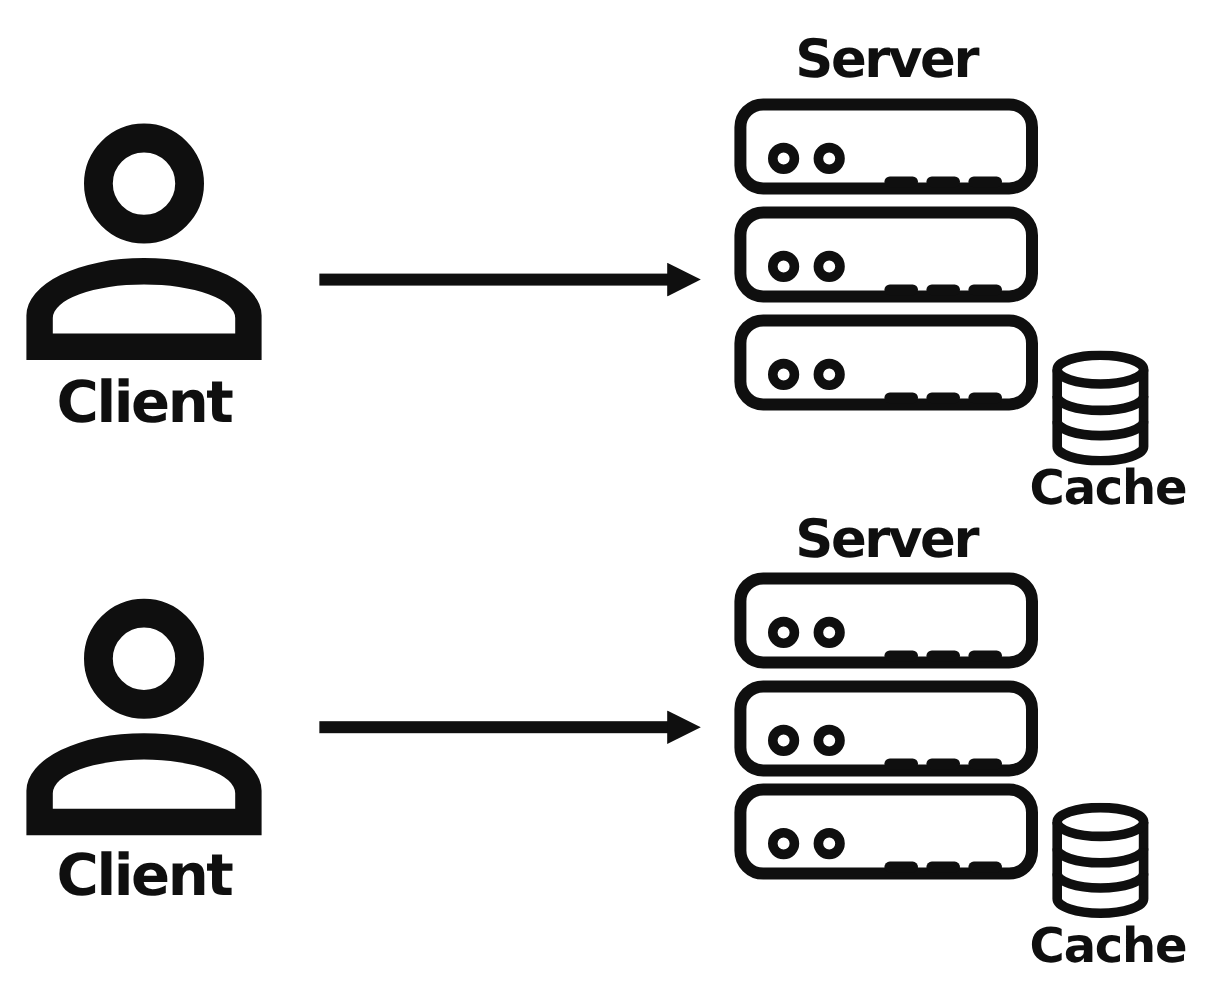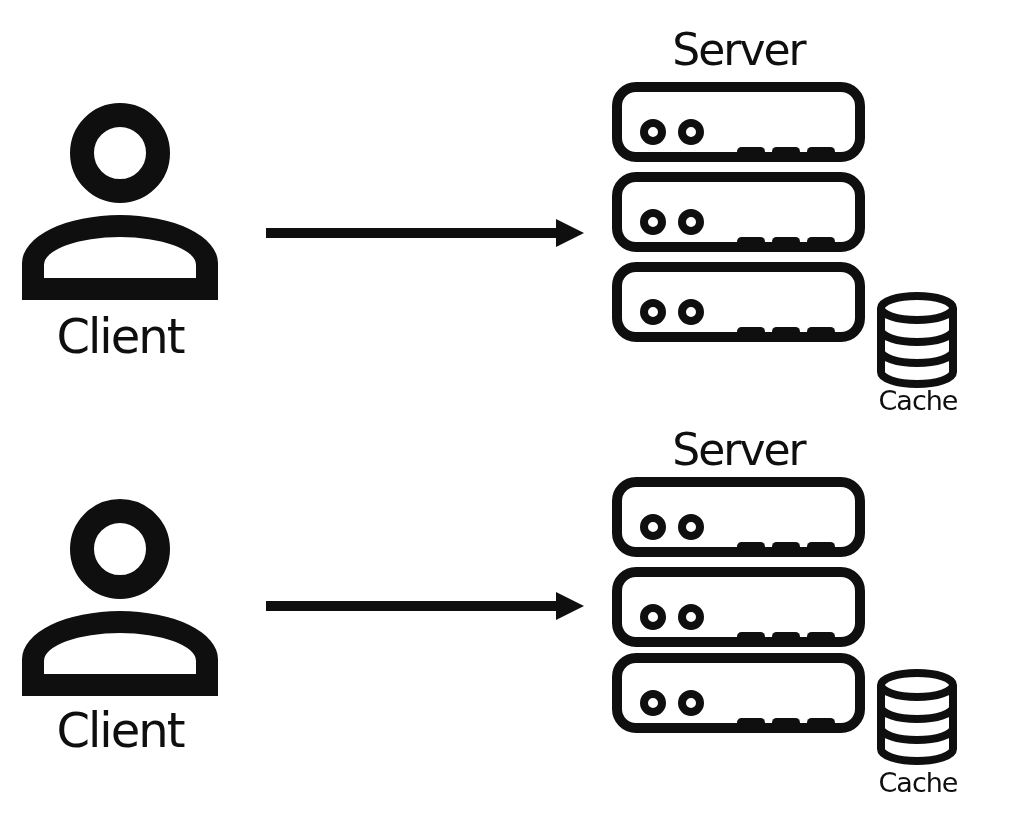--- a/index.html
+++ b/index.html
@@ -9,29 +9,29 @@
     position: relative;
     width: 1020px;
     height: 824px;
     background: var(--paper);
     overflow: hidden;
     font-family: "DejaVu Sans", "Liberation Sans", sans-serif;
   }
   .abs { position: absolute; }
   .label {
     position: absolute;
-    font-weight: normal;
+    font-weight: bold;
     color: var(--ink);
     text-align: center;
     line-height: 1;
     white-space: nowrap;
   }
   .client-label { width: 204px; font-size: 48px; letter-spacing: -2px; }
   .server-label { left: 612px; width: 253px; font-size: 44px; letter-spacing: -2px; }
-  .cache-label  { left: 858px; width: 120px; font-size: 27px; letter-spacing: -1px; }
+  .cache-label  { left: 858px; width: 120px; font-size: 40px; letter-spacing: -1px; }
 
   .server-box {
     position: absolute;
     left: 612px;
     width: 253px;
     height: 80px;
     border: 10px solid var(--ink);
     border-radius: 24px;
     background: var(--paper);
   }

